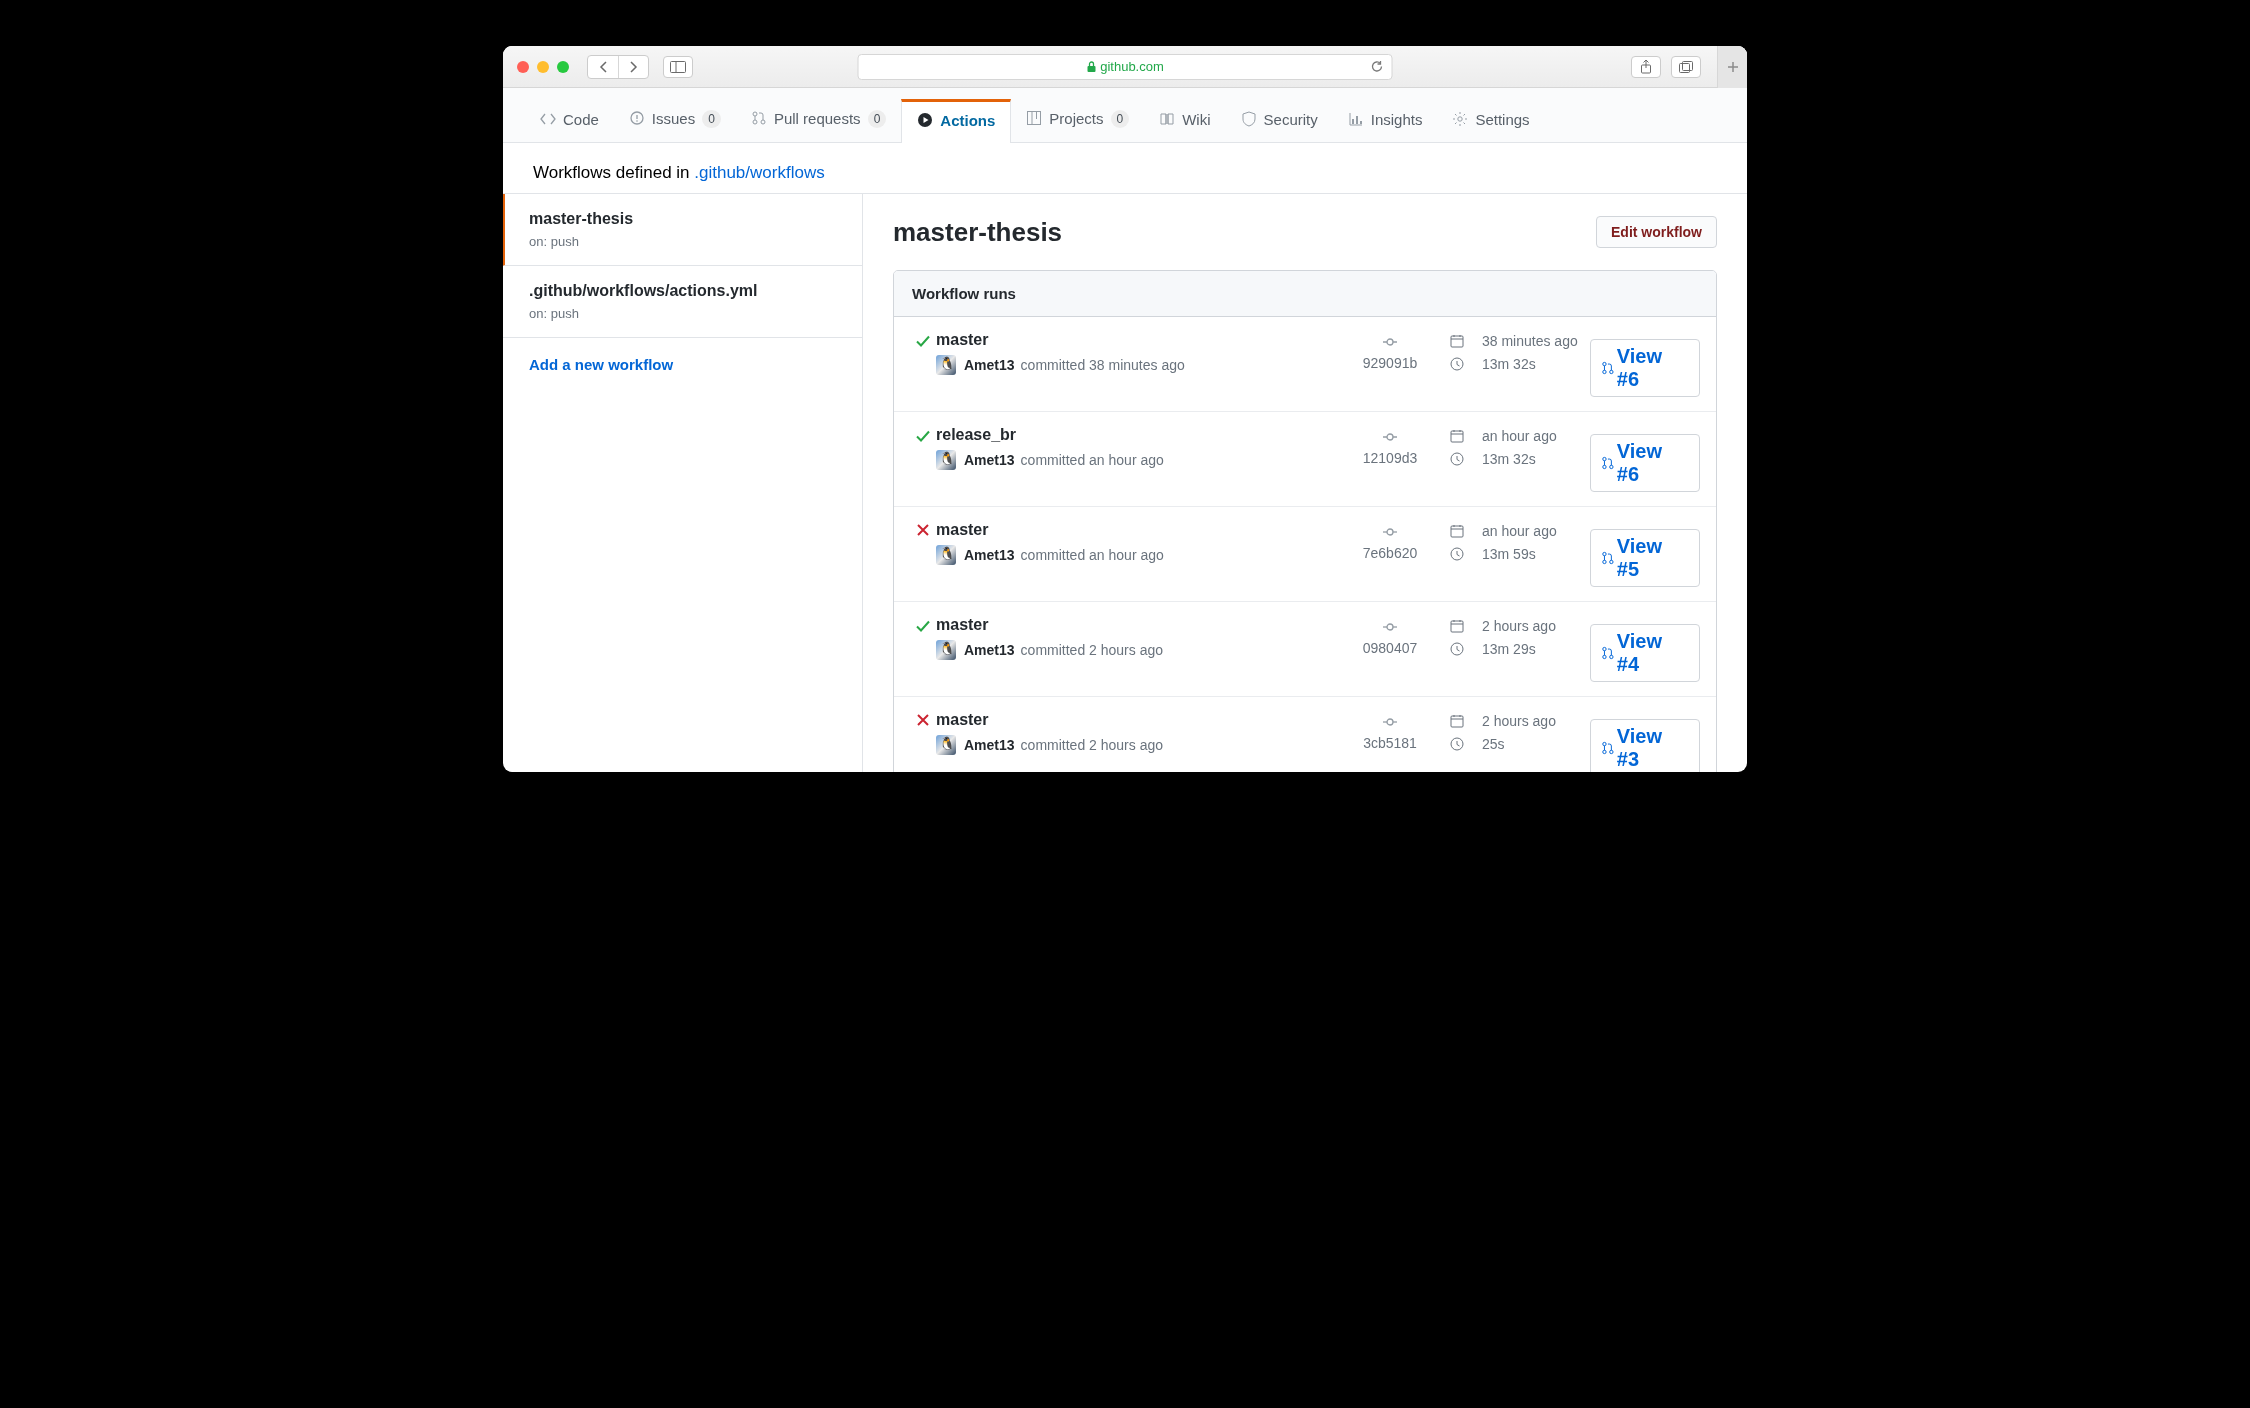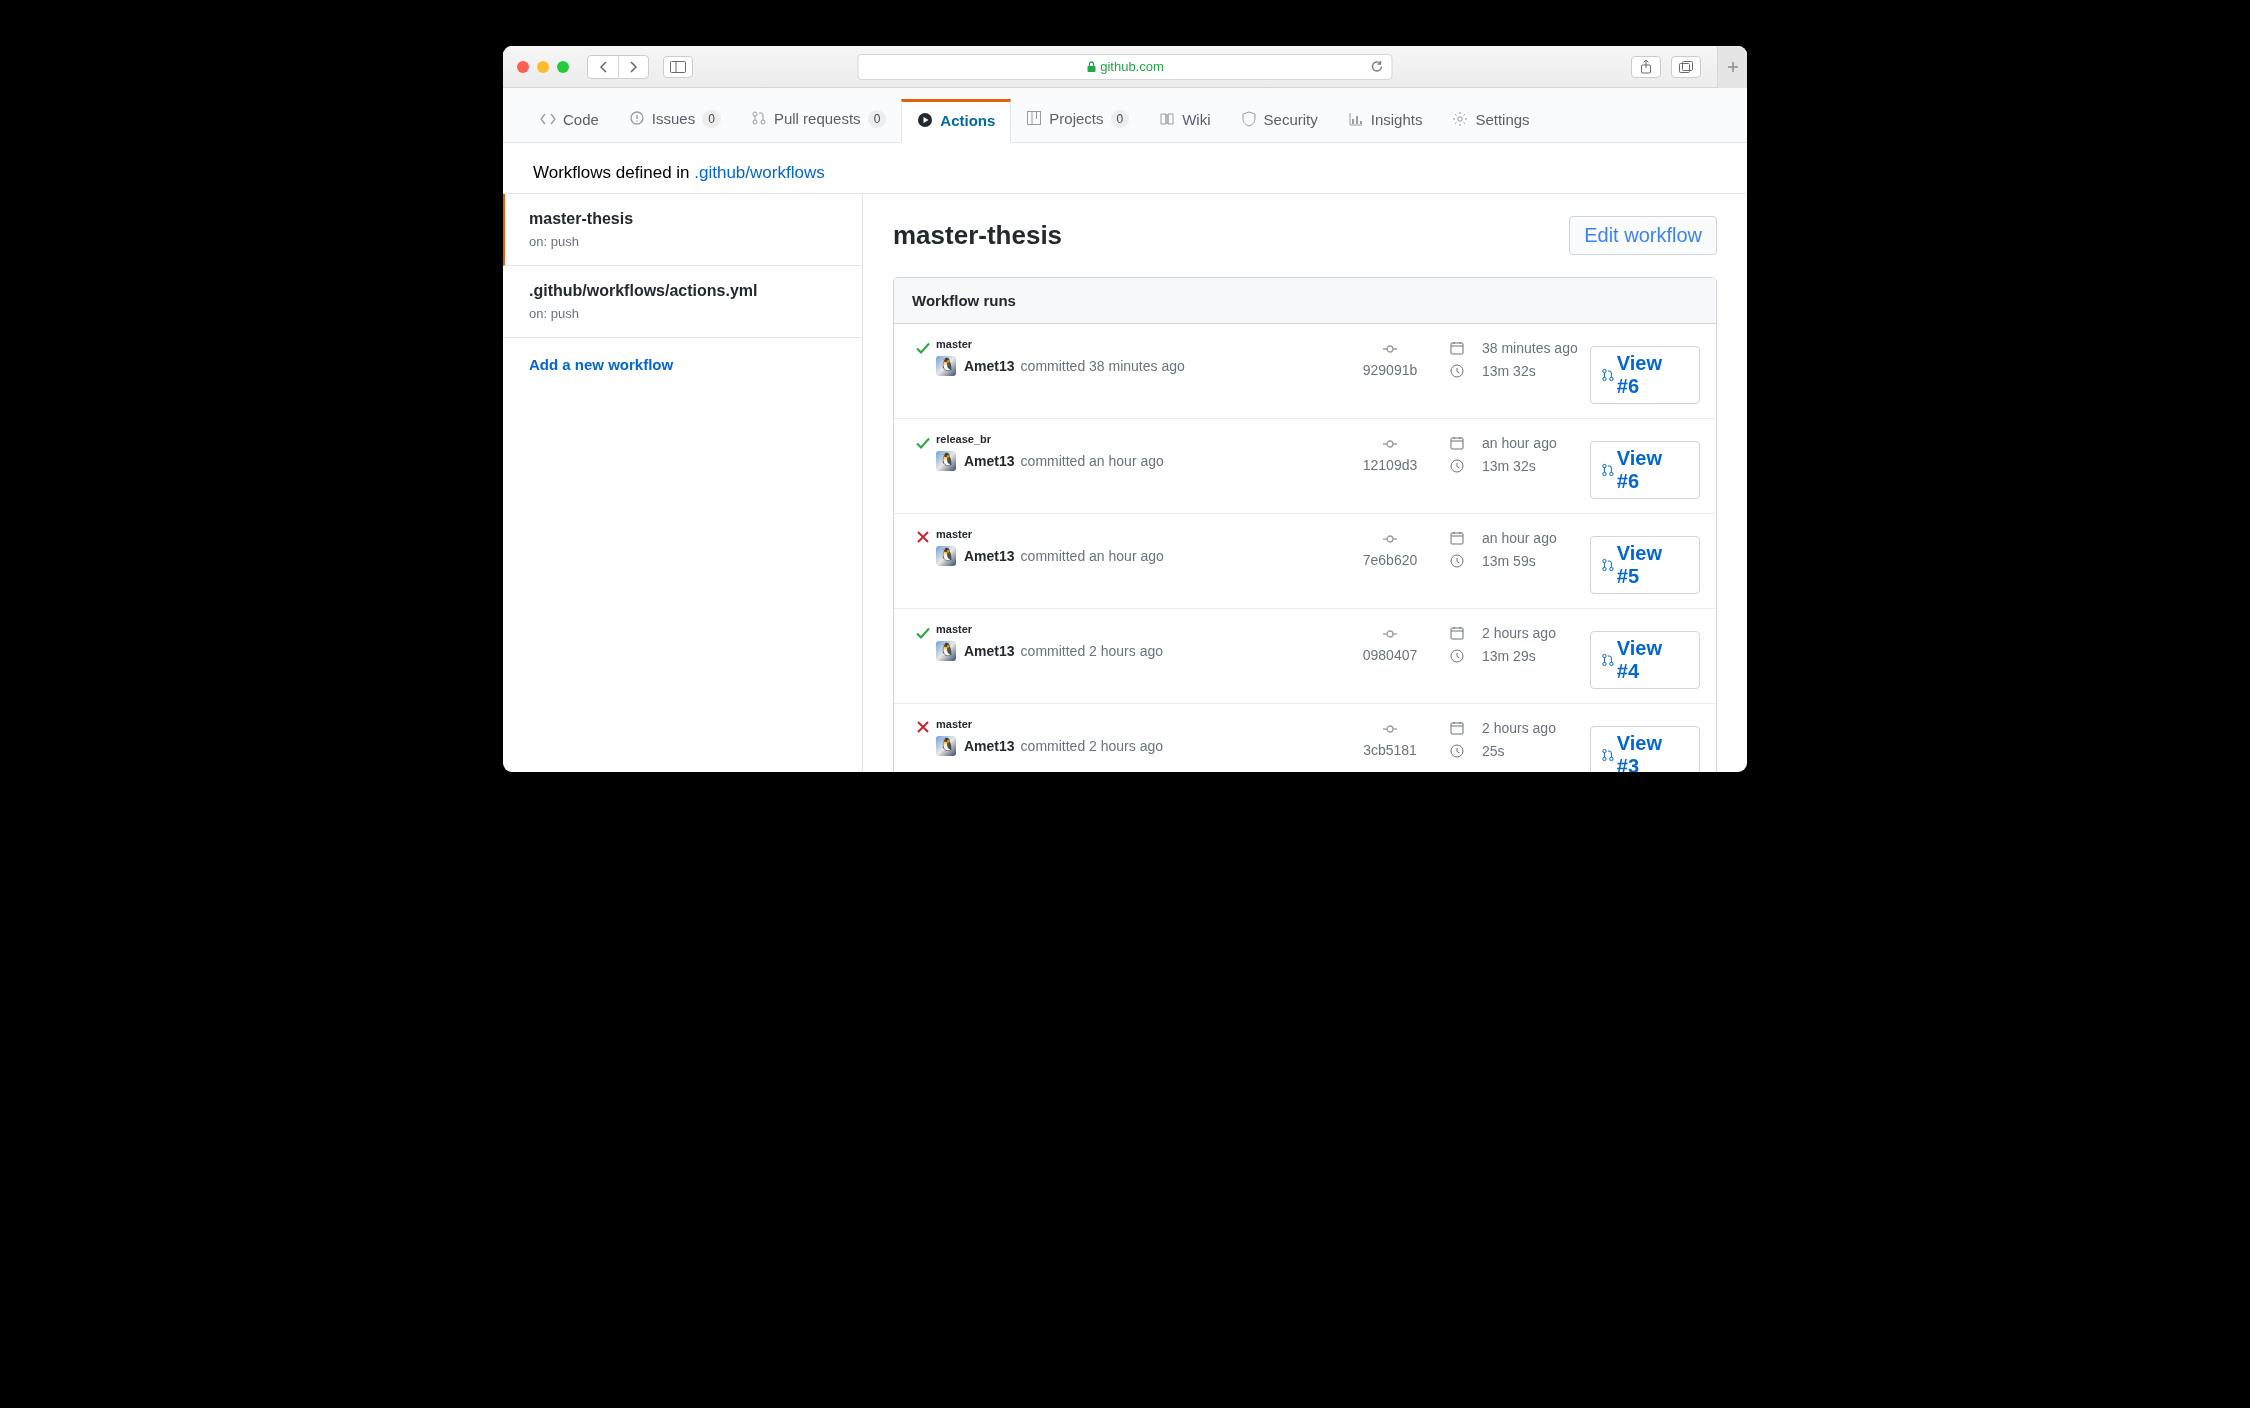--- a/index.html
+++ b/index.html
@@ -37,29 +37,29 @@
 .sidebar { width:360px; border-right:1px solid #e1e4e8; border-top:1px solid #e1e4e8; }
 .wf-item { padding:16px 24px 16px 26px; border-bottom:1px solid #e1e4e8; }
 .wf-item.selected { border-left:3px solid #e36209; margin-left:-1px; padding-left:24px; }
 .wf-name { color:#24292e; font-weight:600; font-size:16px; margin-bottom:6px; }
 .wf-trigger { color:#6a737d; font-size:13px; }
 .wf-add { padding:18px 26px; color:#0366d6; font-weight:600; font-size:15px; }
 
 .main { flex:1; padding:22px 30px 0 30px; border-top:1px solid #e1e4e8; }
 .main-head { display:flex; align-items:center; justify-content:space-between; margin-bottom:22px; }
 .main-title { font-size:26px; font-weight:600; color:#24292e; }
-.btn-edit { border:1px solid #d1d5da; background:#fafbfc; color:#3b82f6; font-size:20px; font-weight:400; padding:7px 14px; border-radius:4px; }
+.btn-edit { border:1px solid #d1d5da; background:#fafbfc; color:#7f1d1d; font-size:14px; font-weight:700; padding:7px 14px; border-radius:4px; }
 
 .runs-box { border:1px solid #d1d5da; border-radius:5px; overflow:hidden; }
 .runs-header { background:#f6f8fa; padding:14px 18px; border-bottom:1px solid #d1d5da; font-weight:600; color:#24292e; font-size:15px; }
 .run-row { display:flex; align-items:flex-start; padding:14px 16px; border-bottom:1px solid #eaecef; }
 .run-row:last-child { border-bottom:none; }
 .run-status { width:26px; flex-shrink:0; padding-top:2px; display:flex; justify-content:center; }
 .run-info { flex:1; min-width:0; }
-.run-branch { font-weight:600; font-size:11px; color:#24292e; margin-bottom:6px; }
+.run-branch { font-weight:600; font-size:16px; color:#24292e; margin-bottom:6px; }
 .committer { display:flex; align-items:center; font-size:14px; color:#6a737d; }
 .avatar { width:20px; height:20px; border-radius:3px; background:linear-gradient(135deg,#6ca0d8 0%,#e8e8e8 50%,#364c65 100%); display:inline-flex; margin-right:8px; position:relative; overflow:hidden; }
 .avatar::after{content:"🐧"; position:absolute; font-size:13px; left:3px; top:1px;}
 .committer strong { color:#24292e; font-weight:600; margin-right:6px; }
 .run-sha { width:120px; flex-shrink:0; color:#6a737d; font-size:14px; display:flex; align-items:center; gap:6px; padding-top:4px;flex-direction:column; }
 .run-meta { width:140px; flex-shrink:0; color:#6a737d; font-size:14px; padding-top:2px; }
 .run-meta .meta-line { display:flex; align-items:center; gap:18px; margin-bottom:7px; }
 .run-view { width:110px; flex-shrink:0; display:flex; justify-content:flex-end; padding-top:8px; }
 .btn-view { border:1px solid #d1d5da; background:#fff; color:#0366d6; font-size:20px; font-weight:600; padding:5px 10px; border-radius:4px; display:inline-flex; align-items:center; gap:2px; }
 svg { display:block; }

